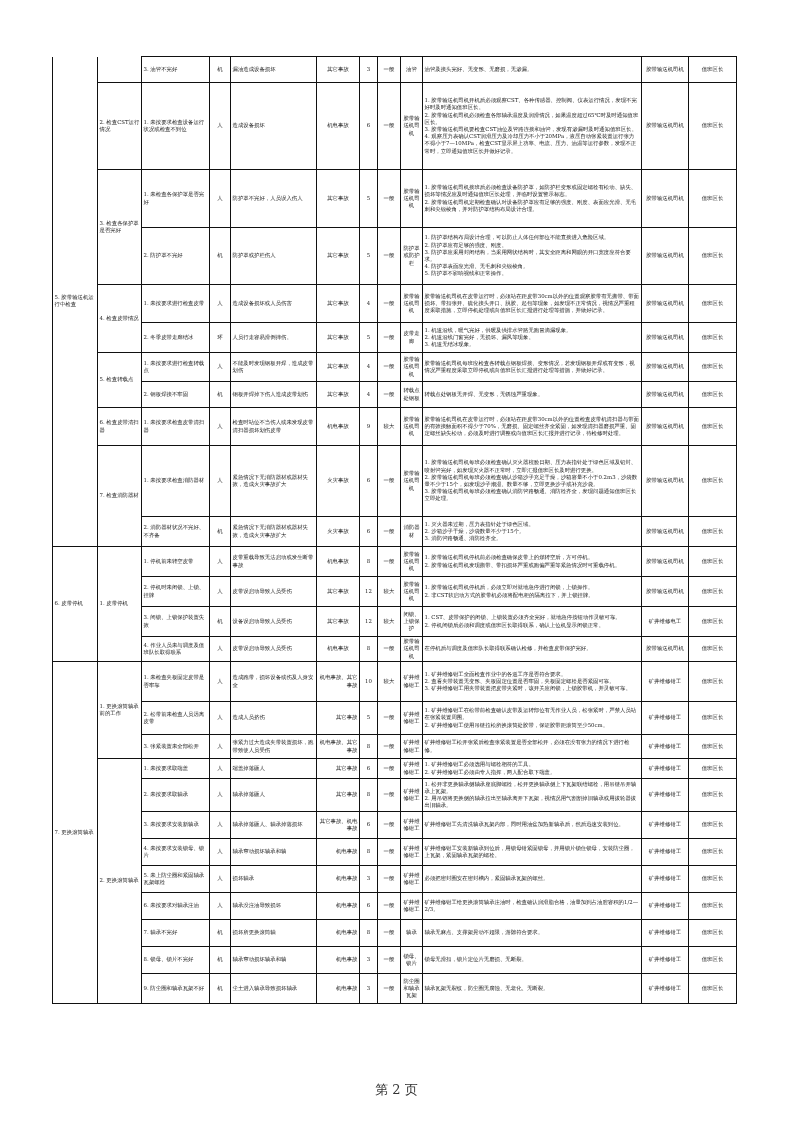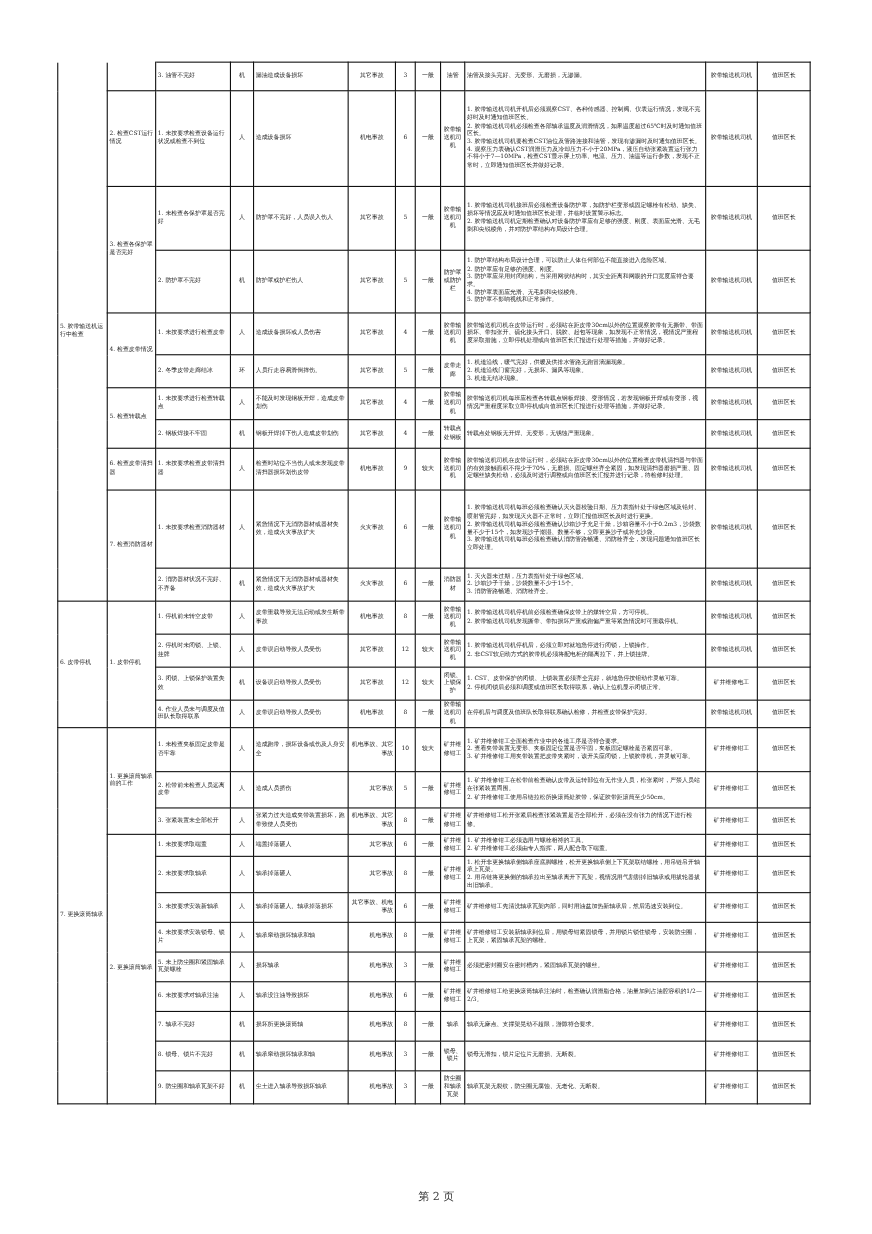--- a/index.html
+++ b/index.html
@@ -3,21 +3,21 @@
 <meta charset="utf-8">
 <style>
   html, body { margin: 0; padding: 0; background: #ffffff; }
   body { width: 793px; height: 1122px; position: relative; font-family: "DejaVu Serif", "Liberation Serif", serif; color: #222; }
   #sheet { position: absolute; left: 52px; top: 56px; border-collapse: collapse; table-layout: fixed; width: 684px; font-size: 5.4px; line-height: 7.2px; }
   #sheet td { border: 0.8px solid #111; padding: 1px 1.5px; vertical-align: middle; word-break: break-all; overflow: hidden; }
   #sheet td.c { text-align: center; }
   #sheet td.l { text-align: left; }
   #sheet td.r { text-align: right; }
   #sheet td.first { border-left: 1px solid #111; }
-  .footer { position: absolute; top: 1081px; left: 0; width: 793px; text-align: center; font-size: 10px; color: #333; }
+  .footer { position: absolute; top: 1081px; left: 0; width: 793px; text-align: center; font-size: 13px; color: #333; }
 </style>
 </head>
 <body>
 
 <table id="sheet">
   <colgroup>
     <col style="width:45px">
       <col style="width:44px">
       <col style="width:68px">
       <col style="width:21px">

